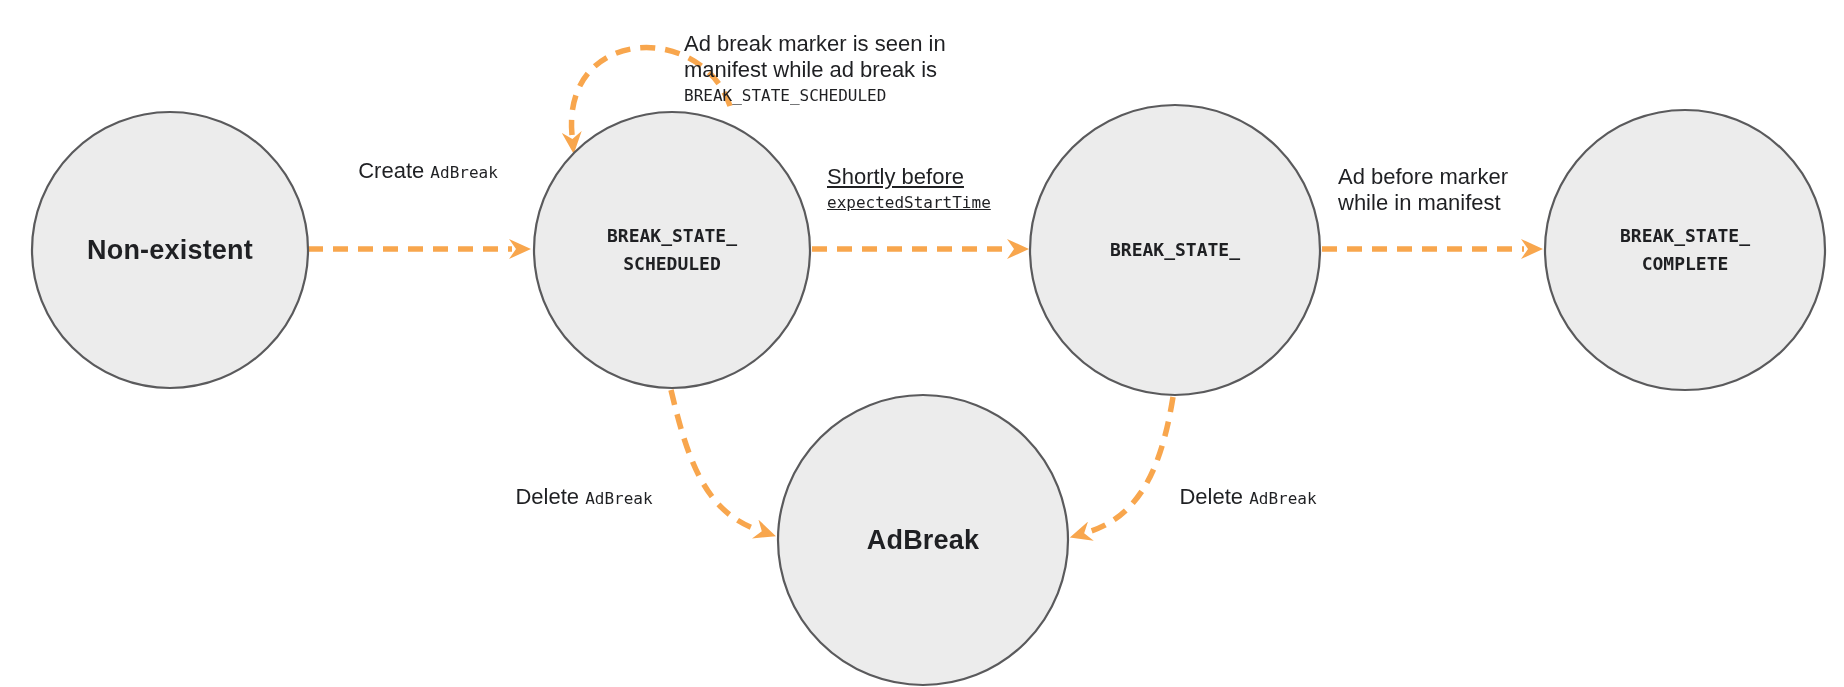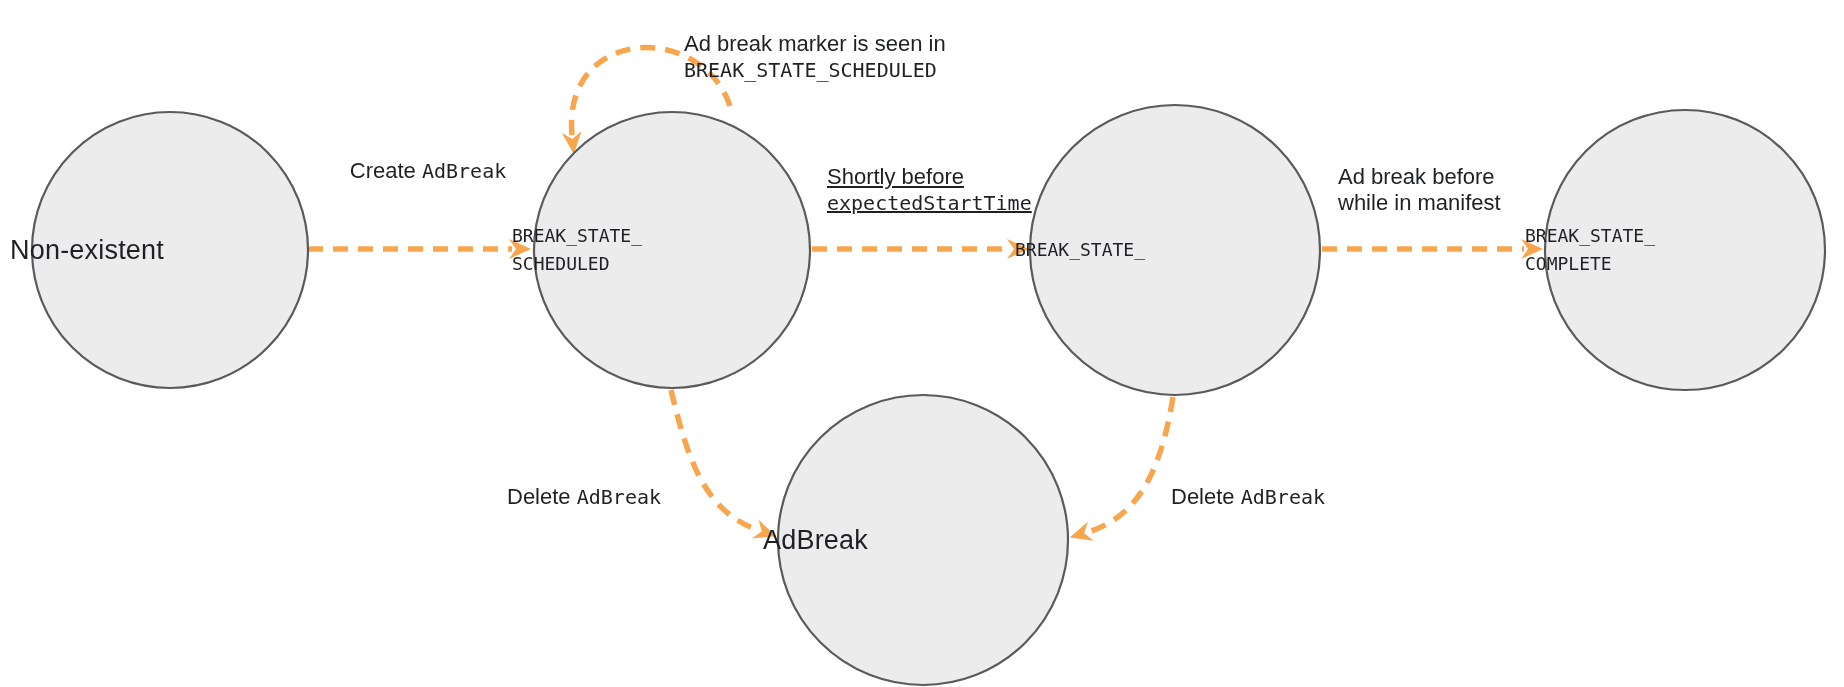--- a/index.html
+++ b/index.html
@@ -24,28 +24,28 @@
     stroke-width: 2.2;
   }
   .edge {
     fill: none;
     stroke: var(--arrow);
     stroke-width: 5.5;
     stroke-dasharray: 15 10;
   }
   .lbl { position: absolute; font-size: 22px; line-height: 26px; white-space: nowrap; }
   .lbl .t { white-space: pre; }
-  .code { font-family: "DejaVu Sans Mono", monospace; font-size: 20px; }
+  .code { font-family: "DejaVu Sans Mono", monospace; font-size: 16px; }
   .block { display: block; }
   .state-label {
     position: absolute;
     width: 320px;
-    text-align: left;
+    text-align: center;
     transform: translate(-50%, -50%);
-    font-weight: normal;
+    font-weight: bold;
   }
   .state-label.sans { font-size: 27px; letter-spacing: 0.2px; }
   .state-label.mono {
     font-family: "DejaVu Sans Mono", monospace;
     font-size: 18px;
     line-height: 28px;
   }
   .centered { transform: translateX(-50%); text-align: left; }
 </style>
 </head>
@@ -89,30 +89,31 @@
 </div>
 
 <div class="state-label sans" style="left:923px; top:540px;">AdBreak</div>
 
 <div class="lbl centered" style="left:428px; top:158px;">
   <span class="t">Create </span><span class="code">AdBreak</span>
 </div>
 
 <div class="lbl" style="left:684px; top:31px;">
   <span class="block">Ad break marker is seen in</span>
+  <span class="block">manifest while ad break is</span>
   <span class="block code">BREAK_STATE_SCHEDULED</span>
 </div>
 
 <div class="lbl" style="left:827px; top:164px;text-decoration:underline;">
   <span class="block">Shortly before</span>
   <span class="block code">expectedStartTime</span>
 </div>
 
 <div class="lbl" style="left:1338px; top:164px;">
-  <span class="block">Ad break before</span>
+  <span class="block">Ad before marker</span>
   <span class="block">while in manifest</span>
 </div>
 
 <div class="lbl centered" style="left:584px; top:484px;">
   <span class="t">Delete </span><span class="code">AdBreak</span>
 </div>
 
 <div class="lbl centered" style="left:1248px; top:484px;">
   <span class="t">Delete </span><span class="code">AdBreak</span>
 </div>

